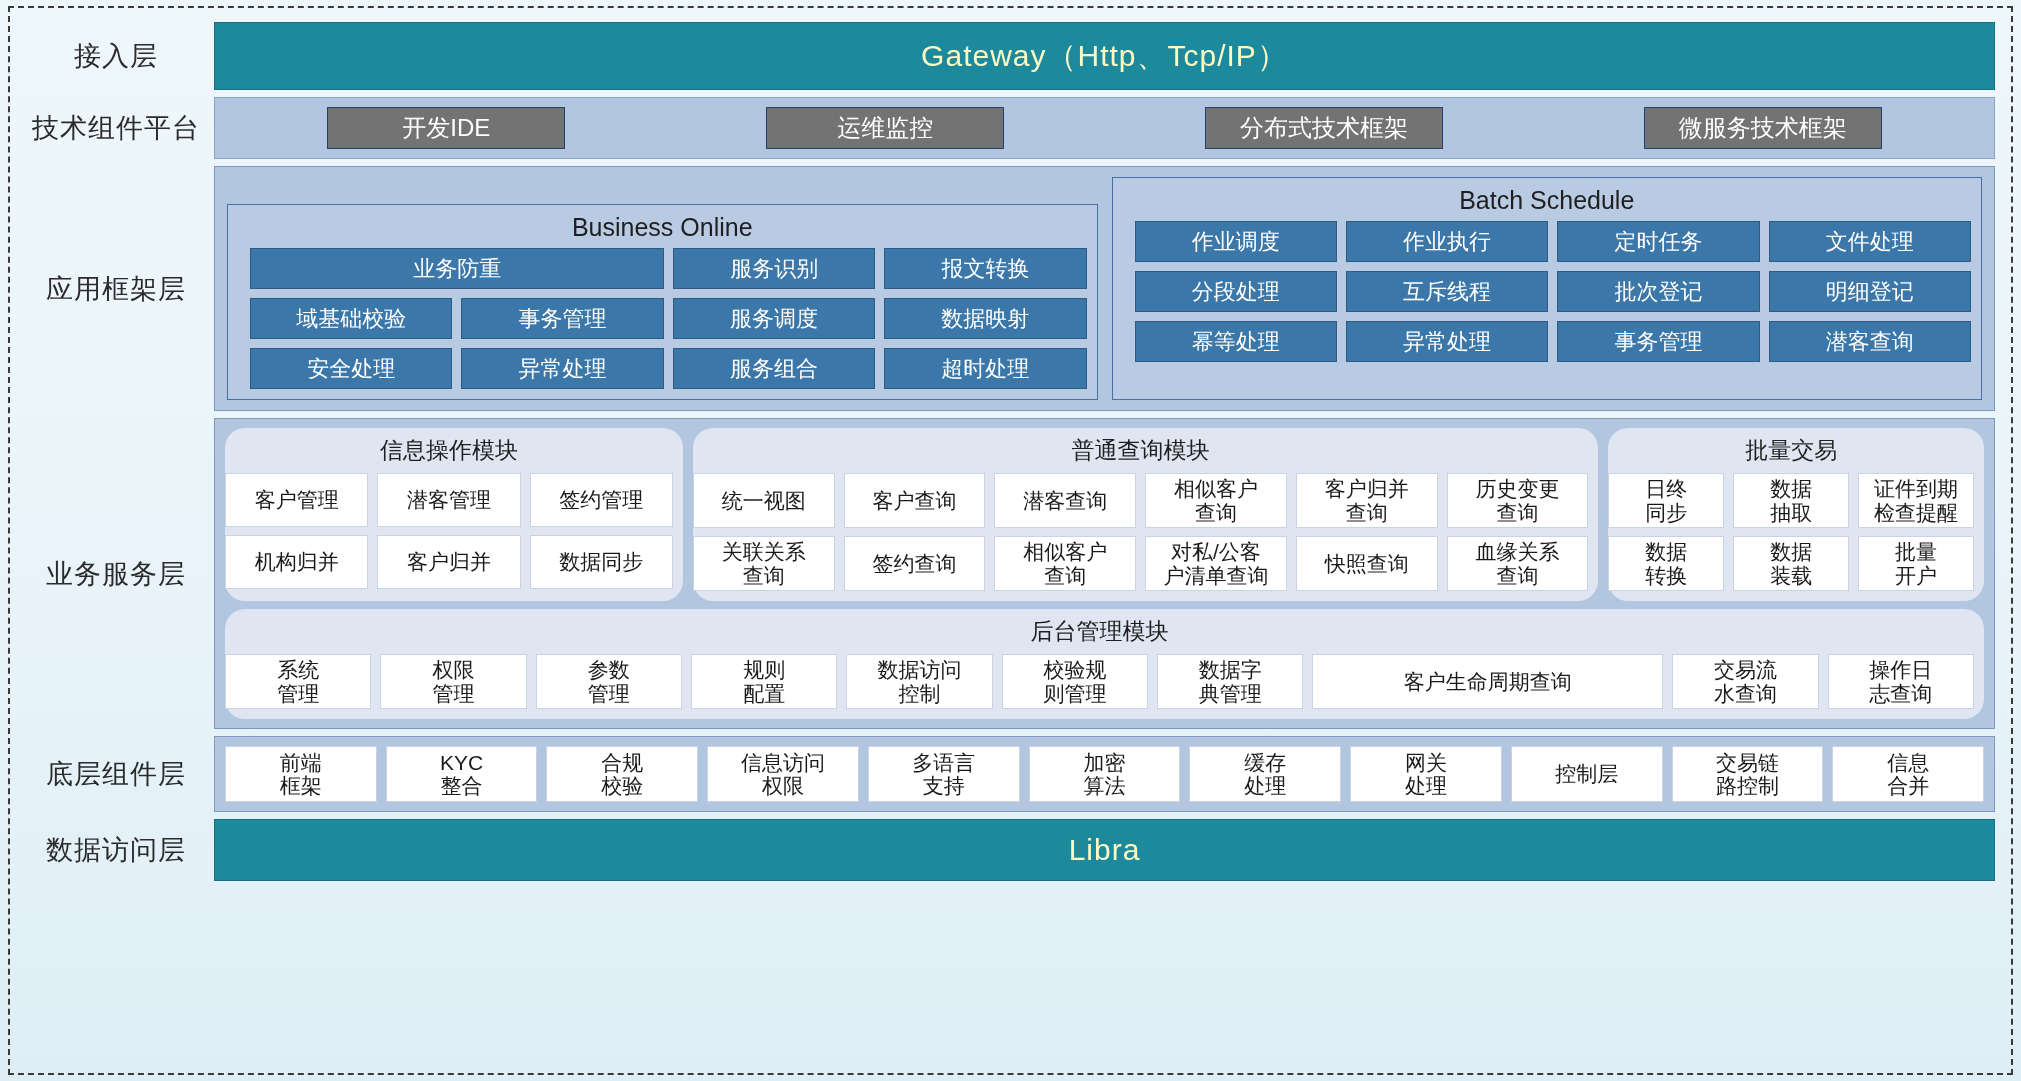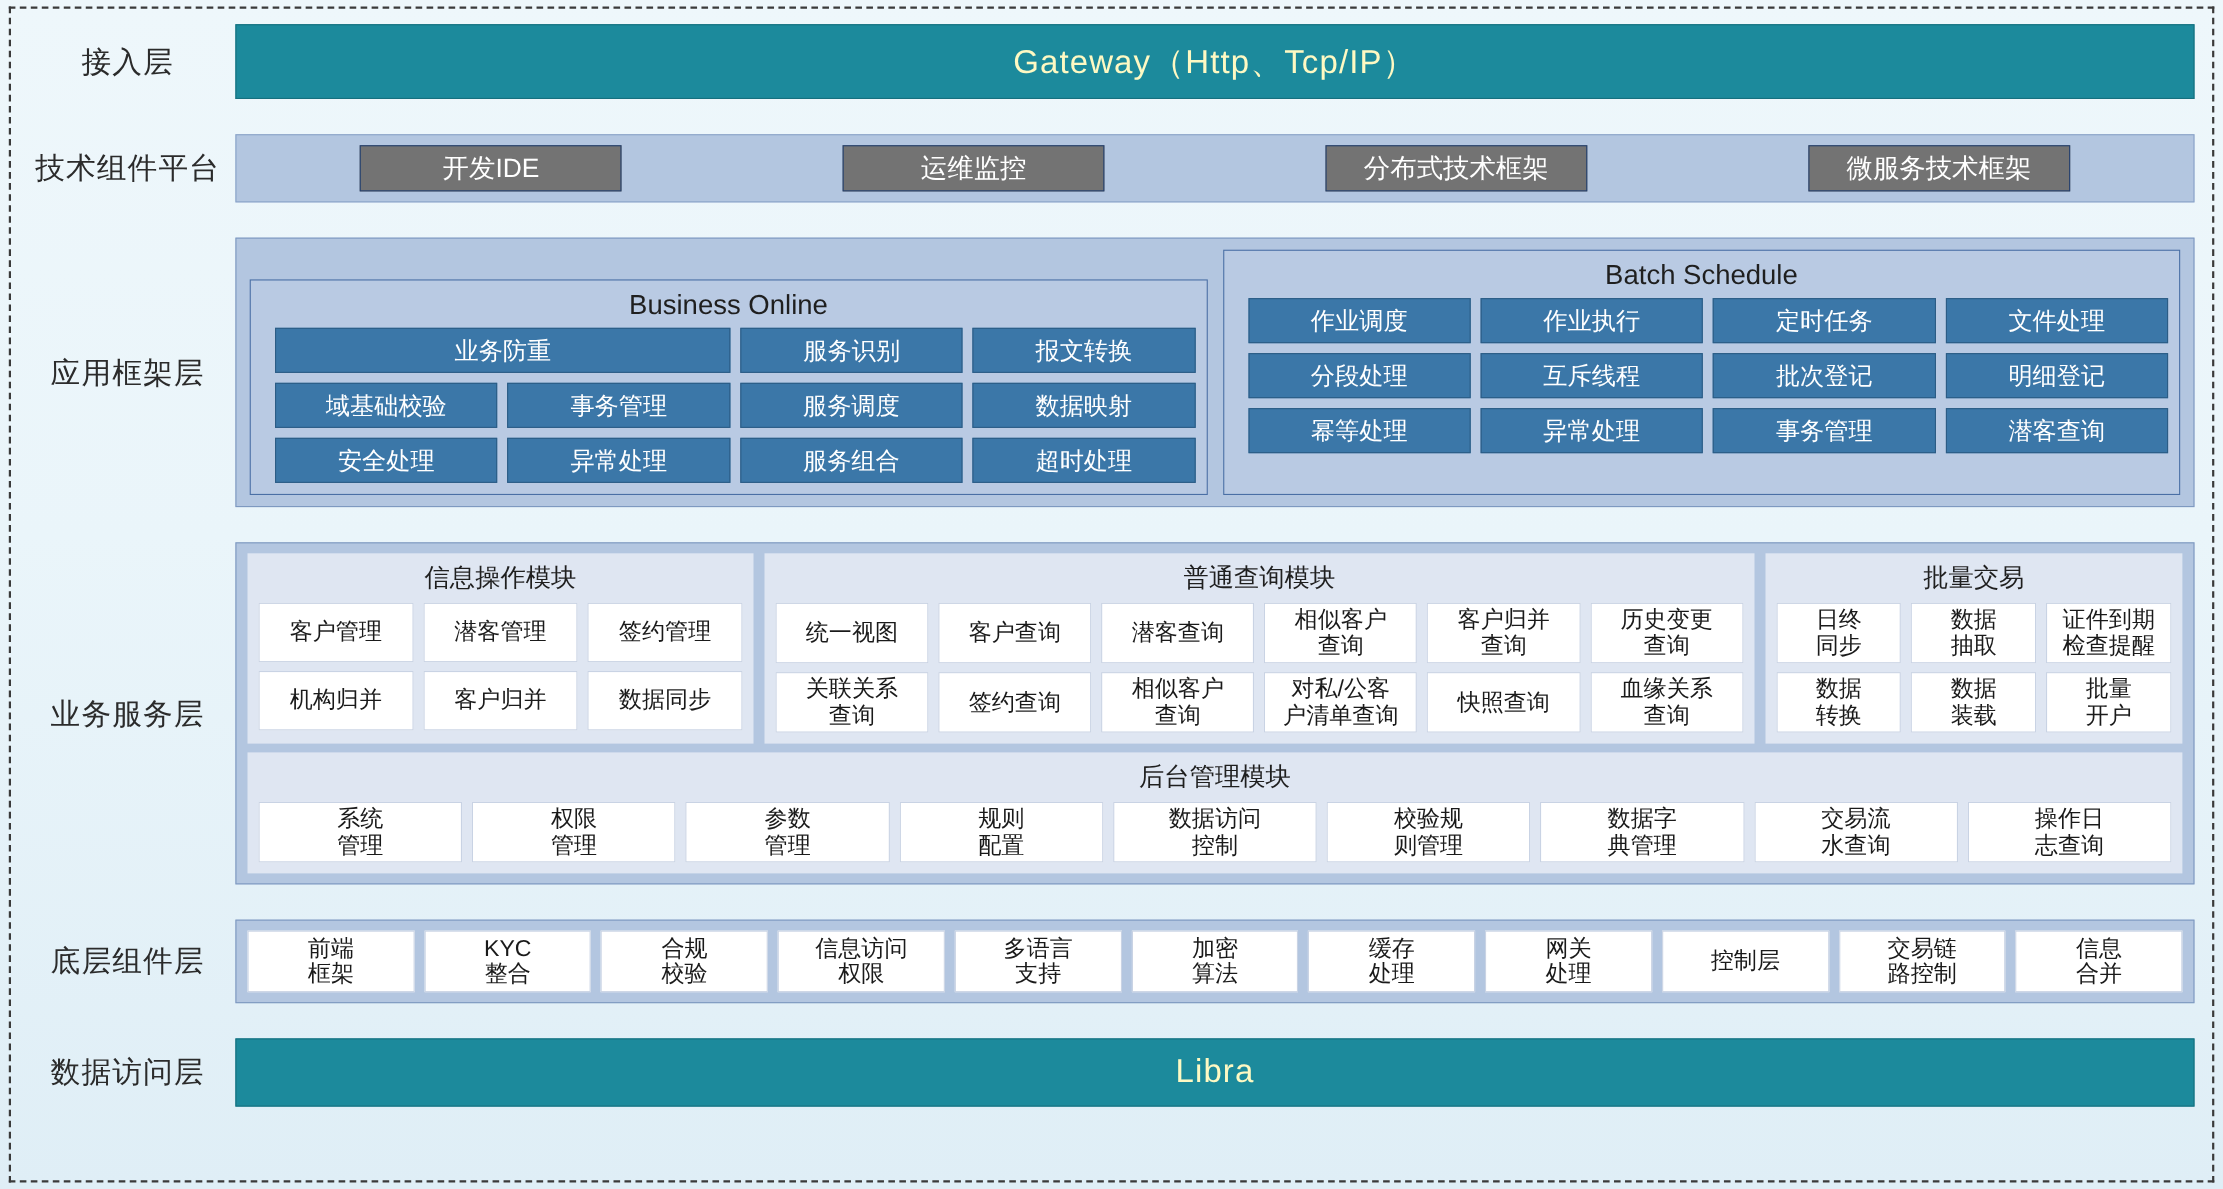--- a/index.html
+++ b/index.html
@@ -30,21 +30,20 @@
   .grid {
     position: absolute;
     left: 14px;
     top: 12px;
     right: 14px;
     bottom: 12px;
     display: flex;
     flex-direction: column;
     box-sizing: border-box;
     padding: 10px 12px 10px 4px;
-    gap: 25px;
   }
 
   .row {
     display: flex;
     align-items: stretch;
     width: 100%;
   }
   .row + .row { margin-top: 7px; }
 
   .row-label {
@@ -148,23 +147,23 @@
     border: 1px solid #7e99c0;
     box-sizing: border-box;
     padding: 9px 10px;
     display: flex;
     flex-direction: column;
     gap: 8px;
   }
   .svc-top { display: flex; gap: 10px; }
   .svc-module {
     background: #dfe6f2;
-    border-radius: 0;
-    box-sizing: border-box;
-    padding: 4px 10px 10px 10px;
+    border-radius: 20px;
+    box-sizing: border-box;
+    padding: 4px 10px 10px 0;
     display: flex;
     flex-direction: column;
   }
   .svc-module-title {
     text-align: center;
     font-size: 23px;
     color: #1f1f1f;
     padding: 3px 0 7px 0;
   }
   .svc-rows { display: flex; flex-direction: column; gap: 8px; }
@@ -384,20 +383,21 @@
               <div class="svc-cell">参数
 管理</div>
               <div class="svc-cell">规则
 配置</div>
               <div class="svc-cell">数据访问
 控制</div>
               <div class="svc-cell">校验规
 则管理</div>
               <div class="svc-cell">数据字
 典管理</div>
+              <div class="svc-cell wide">客户生命周期查询</div>
               <div class="svc-cell">交易流
 水查询</div>
               <div class="svc-cell">操作日
 志查询</div>
             </div>
           </div>
 
         </div>
       </div>
     </div>

